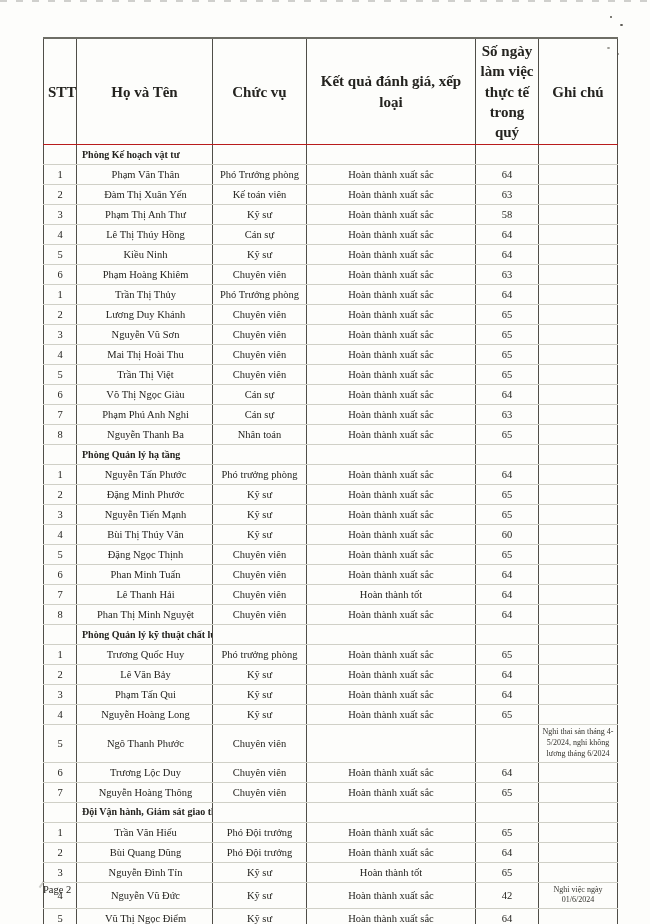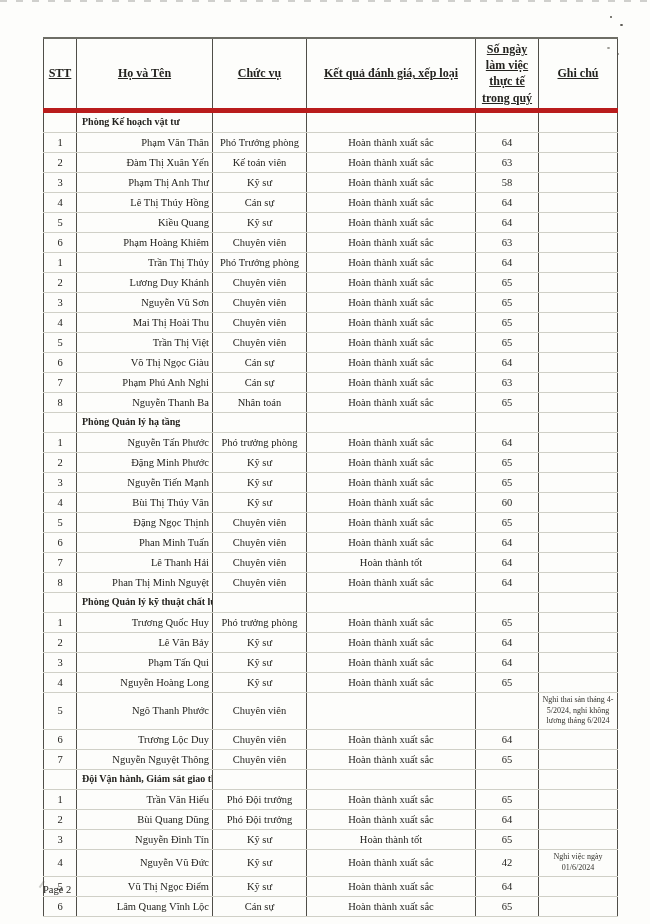--- a/index.html
+++ b/index.html
@@ -53,35 +53,34 @@
     text-align:center;
     vertical-align:middle;
     font-size:10.5px;
     line-height:1.25;
     overflow:hidden;
   }
   table{border:1px solid #504e48;border-top:2px solid #6e6e66;}
   thead th{
     height:58px;
     font-weight:bold;
-    font-size:12px;
+    font-size:15px;
     line-height:1.35;
-    border-bottom:5px solid #b91c1c;
+    border-bottom:1px solid #b91c1c;
     padding:2px 4px;
-    text-decoration:underline;
   }
   tbody td{height:15px;}
   tbody tr[data-name="section-row"] td{
     font-weight:bold;
     text-align:left;
     font-size:10px;
     padding-left:5px;
     white-space:nowrap;
   }
-  tbody td:nth-child(2){text-align:right;padding-left:5px;white-space:nowrap;}
+  tbody td:nth-child(2){text-align:center;padding-left:5px;white-space:nowrap;}
   tbody td:nth-child(6){font-size:8px;line-height:1.35;padding:2px 3px;color:#33322c;margin-left:16px;}
 
   .footer{
     position:absolute;left:43px;top:884px;width:574px;
     text-align:left;font-size:10.5px;color:#24231f;
   }
 </style>
 </head>
 <body>
 
@@ -149,21 +148,21 @@
         <tr data-name="table-row">
           <td data-name="cell-stt">4</td>
           <td data-name="cell-name">Lê Thị Thúy Hồng</td>
           <td data-name="cell-position">Cán sự</td>
           <td data-name="cell-result">Hoàn thành xuất sắc</td>
           <td data-name="cell-days">64</td>
           <td data-name="cell-note"></td>
         </tr>
         <tr data-name="table-row">
           <td data-name="cell-stt">5</td>
-          <td data-name="cell-name">Kiều Quang</td>
+          <td data-name="cell-name">Kiều Ninh</td>
           <td data-name="cell-position">Kỹ sư</td>
           <td data-name="cell-result">Hoàn thành xuất sắc</td>
           <td data-name="cell-days">64</td>
           <td data-name="cell-note"></td>
         </tr>
         <tr data-name="table-row">
           <td data-name="cell-stt">6</td>
           <td data-name="cell-name">Phạm Hoàng Khiêm</td>
           <td data-name="cell-position">Chuyên viên</td>
           <td data-name="cell-result">Hoàn thành xuất sắc</td>
@@ -357,21 +356,21 @@
         <tr data-name="table-row">
           <td data-name="cell-stt">6</td>
           <td data-name="cell-name">Trương Lộc Duy</td>
           <td data-name="cell-position">Chuyên viên</td>
           <td data-name="cell-result">Hoàn thành xuất sắc</td>
           <td data-name="cell-days">64</td>
           <td data-name="cell-note"></td>
         </tr>
         <tr data-name="table-row">
           <td data-name="cell-stt">7</td>
-          <td data-name="cell-name">Nguyễn Nguyệt Thông</td>
+          <td data-name="cell-name">Nguyễn Hoàng Thông</td>
           <td data-name="cell-position">Chuyên viên</td>
           <td data-name="cell-result">Hoàn thành xuất sắc</td>
           <td data-name="cell-days">65</td>
           <td data-name="cell-note"></td>
         </tr>
         <tr data-name="section-row">
           <td data-name="section-empty-cell"></td>
           <td data-name="section-title">Đội Vận hành, Giám sát giao thông</td>
           <td data-name="section-empty-cell"></td>
           <td data-name="section-empty-cell"></td>

